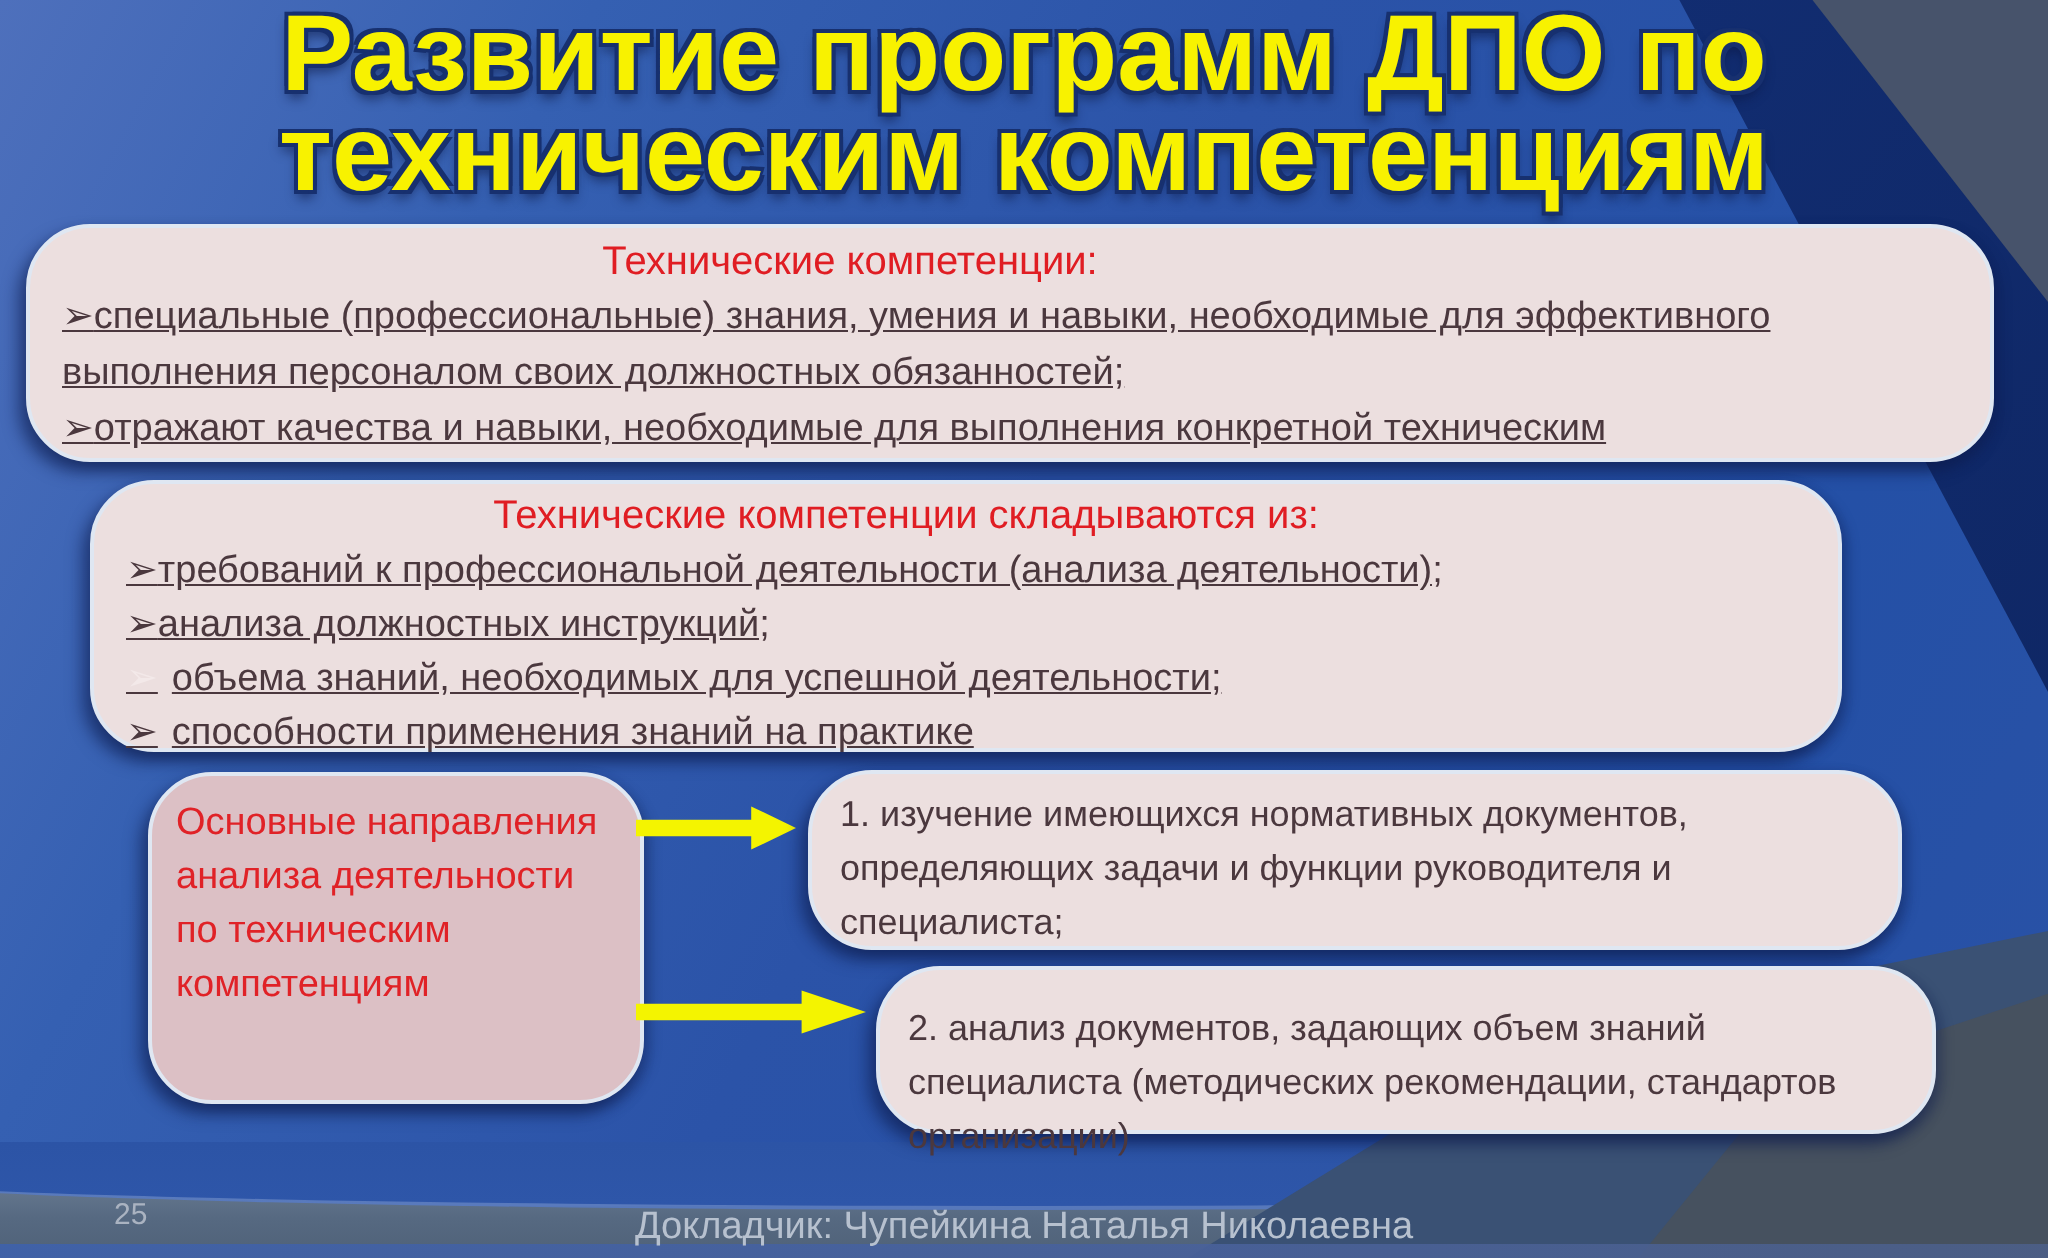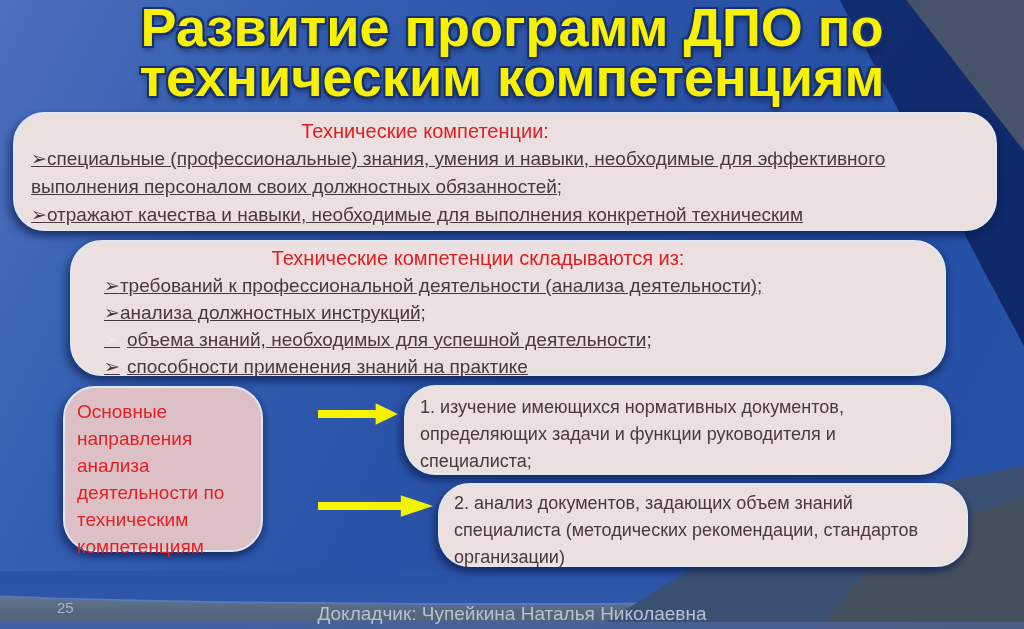--- a/index.html
+++ b/index.html
@@ -26,33 +26,33 @@
     text-align:center;font-size:54px;line-height:50px;font-weight:bold;color:#f8f200;
     text-shadow:-2px -2px 0 #17306f,2px -2px 0 #17306f,-2px 2px 0 #17306f,2px 2px 0 #17306f,0 4px 6px rgba(10,20,60,.6);
   }
 
   .panel{
     position:absolute;box-sizing:border-box;background:#ecdfdf;
     border:2px solid #dfe7f2;border-radius:32px;color:#4b383e;
     box-shadow:-4px 5px 8px rgba(13,28,78,0.60),3px 3px 6px rgba(13,28,78,0.35);
   }
   .panel-a{left:13px;top:112px;width:984px;height:119px;padding:3px 16px;font-size:19px;line-height:28px;}
-  .panel-b{left:45px;top:240px;width:876px;height:136px;padding:3px 32px;font-size:19px;line-height:27px;margin-left:25px;}
+  .panel-b{left:45px;top:240px;width:876px;height:136px;padding:3px 16px;font-size:19px;line-height:27px;}
   .panel-header{color:#e01d23;text-align:center;font-size:20px;}
   .panel-a .panel-header{margin-right:160px;}
   .panel-b .panel-header{margin-right:60px;}
   .bullet{margin:0;text-decoration:underline;}
   .marker{color:#4b383e;}
   .marker.light{color:#f3e9e9;}
   .marker.sp{margin-right:7px;}
 
-  .panel-c{left:63px;top:386px;width:200px;height:166px;padding:10px 12px;
+  .panel-c{left:74px;top:386px;width:248px;height:166px;padding:10px 12px;
     background:#dcc0c5;color:#e02227;font-size:19px;line-height:27px;}
   .panel-d{left:404px;top:385px;width:547px;height:90px;padding:7px 14px;font-size:18px;line-height:27px;}
-  .panel-e{left:438px;top:483px;width:530px;height:84px;padding:5px 14px;font-size:18px;line-height:27px;}
+  .panel-e{left:438px;top:483px;width:530px;height:84px;padding:16px 14px;font-size:18px;line-height:27px;}
 
   .arrow{position:absolute;background:#f4f400;
     clip-path:polygon(0 33%,72% 33%,72% 5%,100% 50%,72% 95%,72% 67%,0 67%);}
   .arrow-1{left:318px;top:402px;width:80px;height:24px;}
   .arrow-2{left:318px;top:494px;width:115px;height:24px;}
 
   .page-num{position:absolute;left:57px;top:599px;font-size:15px;color:#aab3c1;}
   .presenter{position:absolute;left:0;right:0;top:603px;text-align:center;font-size:19px;color:#b7c1cf;}
 </style>
 </head>

